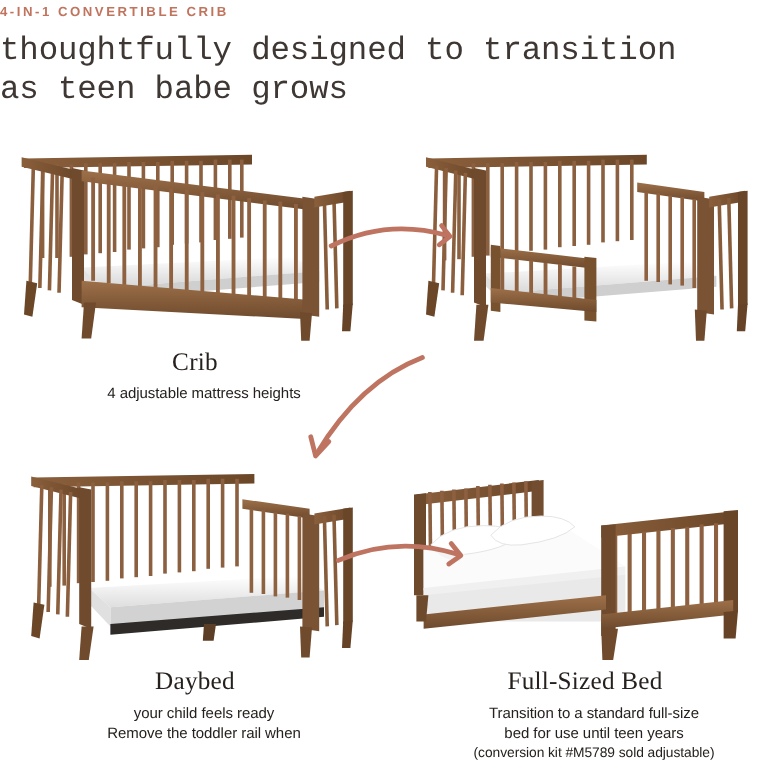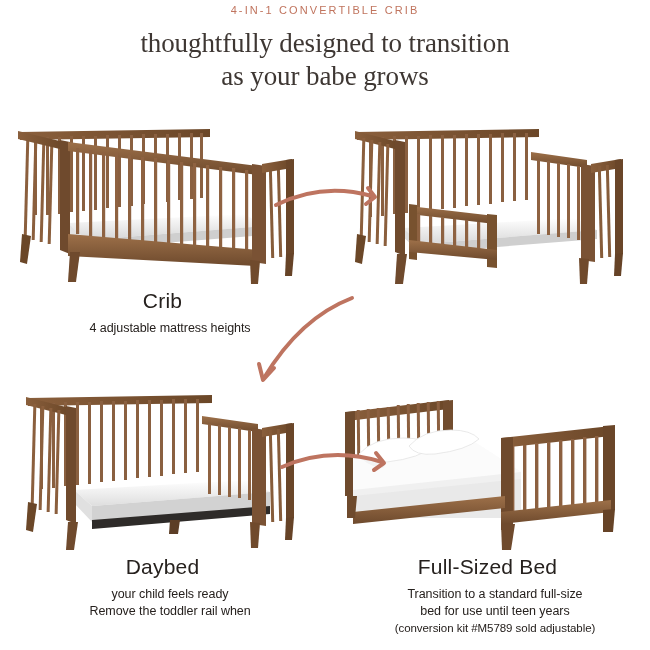--- a/index.html
+++ b/index.html
@@ -8,32 +8,31 @@
     background: #ffffff;
     overflow: hidden;
   }
   body {
     font-family: "Liberation Sans", sans-serif;
     position: relative;
   }
 
   
   .eyebrow {
-    text-align: center;
     color: #C0745E;
     font-size: 11px;
     letter-spacing: 2.1px;
-    font-weight: 400;
+    font-weight: 700;
     padding-top: 3px;
     line-height: 14px;
   }
   .headline {
-    text-align: center;
+    text-align: left;
     color: #3E3733;
-    font-family: Liberation Serif, serif;
+    font-family: Liberation Mono, monospace;
     font-weight: 400;
     font-size: 27px;
     line-height: 33px;
     margin: 10px 0 0 0;
     letter-spacing: -0.1px;
   }
   .headline .ln { display: block; }
 
   
   .grid {
@@ -45,21 +44,21 @@
   .p-tl { left: 0;   top: 0; }
   .p-tr { left: 325px; top: 0; }
   .p-bl { left: 0;   top: 266px; padding-left: 20px; }
   .p-br { left: 325px; top: 266px; }
 
   .art { position: absolute; left: 0; top: 0; width: 325px; height: 172px; }
   .art svg { display: block; width: 100%; height: 100%; }
 
   .caption { position: absolute; left: 0; top: 170px; width: 325px; text-align: center; }
   .cap-title {
-    font-family: Liberation Sans, sans-serif;
+    font-family: Liberation Serif, serif;
     font-weight: 300;
     font-size: 21px;
     color: #26211e;
     line-height: 26px;
     letter-spacing: 0.2px;
   }
   .cap-line {
     font-size: 12.5px;
     color: #26211e;
     line-height: 17px;
@@ -75,21 +74,21 @@
     pointer-events: none;
   }
 </style>
 </head>
 <body>
 
 <div class="eyebrow">4-IN-1 CONVERTIBLE CRIB</div>
 
 <h1 class="headline">
   <span class="ln">thoughtfully designed to transition</span>
-  <span class="ln">as your babe grows</span>
+  <span class="ln">as teen babe grows</span>
 </h1>
 
 <div class="grid">
 
   <div class="panel p-tl">
     <div class="art">
       <svg viewBox="0 0 325 172" xmlns="http://www.w3.org/2000/svg">
         <defs>
           <linearGradient id="wA" x1="0" y1="0" x2="0" y2="1">
             <stop offset="0" stop-color="#9D7049"></stop>

